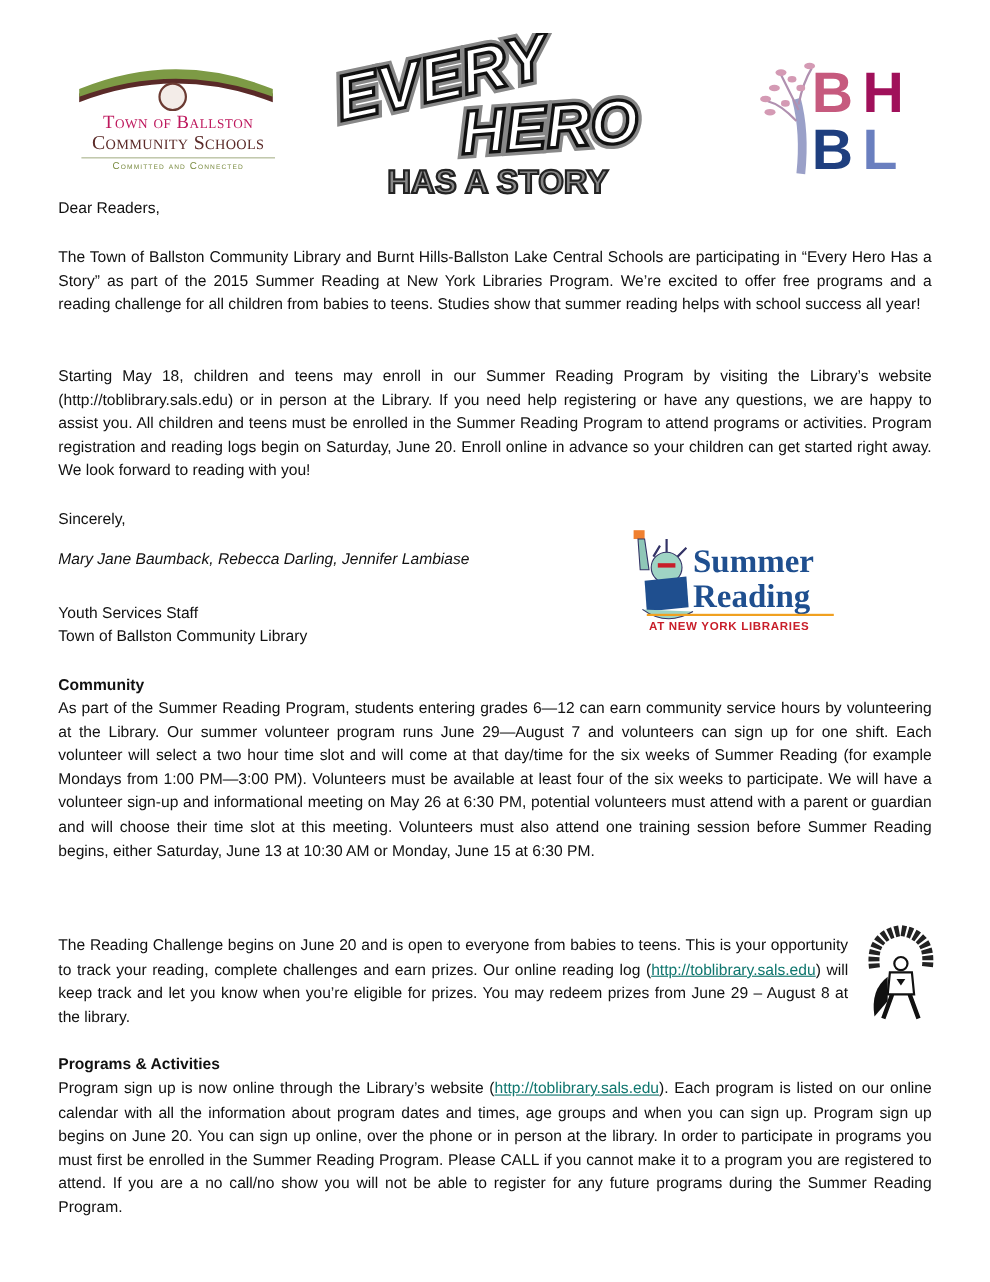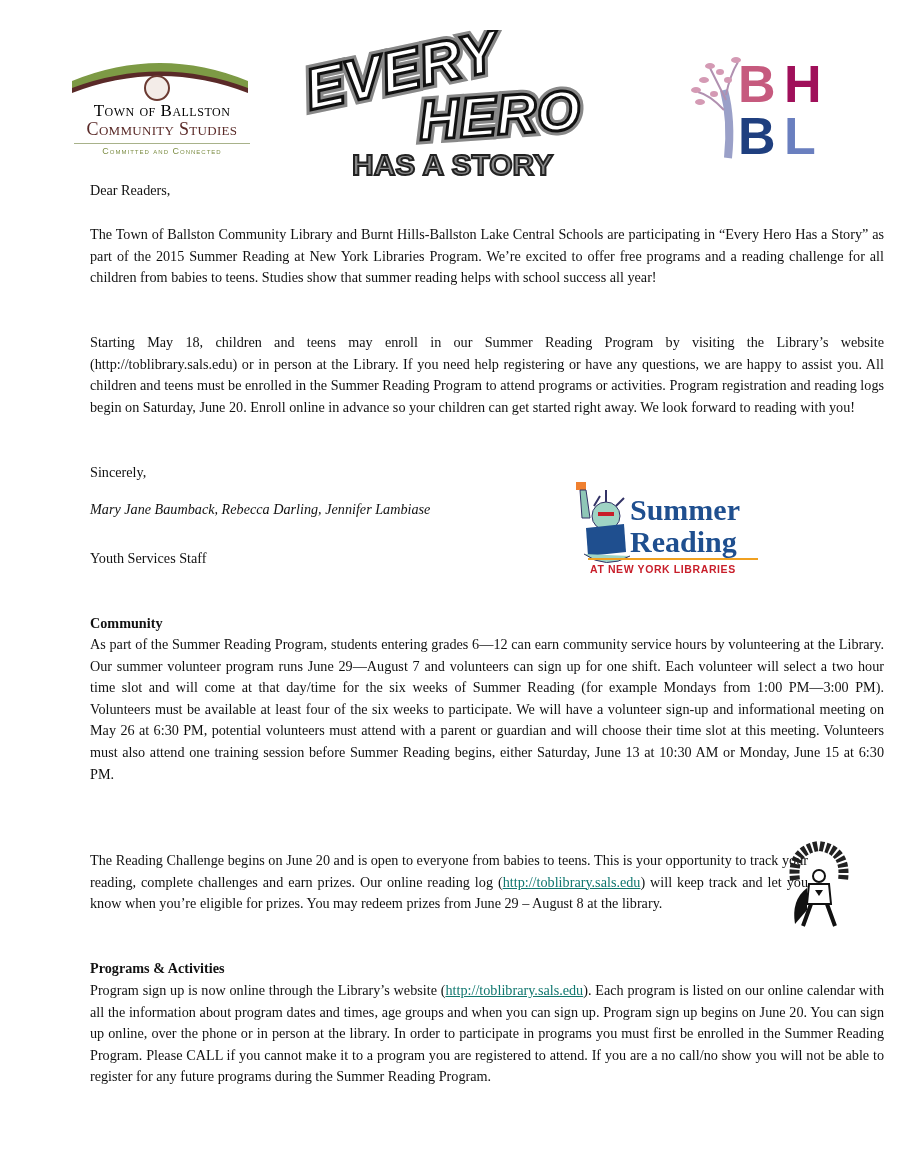--- a/index.html
+++ b/index.html
@@ -4,54 +4,54 @@
 <style>
   html, body { margin:0; padding:0; background:#ffffff; }
   body { width:900px; height:1165px; position:relative; overflow:hidden;
          font-family:"Liberation Sans", sans-serif; color:#111; }
   .page { position:absolute; left:0; top:0; width:900px; height:1165px; }
 
   
   .logo-tob { position:absolute; left:62px; top:55px; width:200px; height:105px; text-align:center; }
   .logo-tob .arc { position:absolute; left:8px; top:0; width:180px; height:40px; }
   .logo-tob .seal { position:absolute; left:82px; top:20px; width:22px; height:22px; border:2px solid #6b3a32; border-radius:50%; background:#f3ece8; }
-  .logo-tob .t1 { position:absolute; left:0; top:46px; width:200px; font-family:"Liberation Serif", serif; font-size:17px; color:#000000; letter-spacing:0.5px; font-variant:small-caps; }
+  .logo-tob .t1 { position:absolute; left:0; top:46px; width:200px; font-family:"Liberation Serif", serif; font-size:17px; color:#be185d; letter-spacing:0.5px; font-variant:small-caps; }
   .logo-tob .t2 { position:absolute; left:0; top:64px; width:200px; font-family:"Liberation Serif", serif; font-size:18px; color:#5a2a28; font-variant:small-caps; letter-spacing:0.3px; }
   .logo-tob .rule { position:absolute; left:12px; top:88px; width:176px; height:1px; background:#a8b28a; }
   .logo-tob .t3 { position:absolute; left:0; top:91px; width:200px; font-family:Liberation Sans, sans-serif; font-size:9px; color:#7d8e45; letter-spacing:1px; font-variant:small-caps; }
 
   .logo-hero { position:absolute; left:300px; top:30px; width:360px; height:150px; }
   .logo-hero svg { width:100%; height:100%; }
 
   .logo-bhbl { position:absolute; left:680px; top:50px; width:160px; height:110px; }
 
   
-  .txt { position:absolute; left:53px; width:794px; font-family:Liberation Serif, serif;
-         font-size:14.2px; line-height:21.6px; color:#111;margin-left:37px; }
+  .txt { position:absolute; left:53px; width:794px; font-family:Liberation Sans, sans-serif;
+         font-size:14.2px; line-height:21.6px; color:#111; }
   .just { text-align:justify; text-align-last:left; }
   .it { font-style:italic; }
   .hd { font-weight:bold; }
   a.lnk { color:#0f766e; text-decoration:underline; }
 
   .logo-summer { position:absolute; left:568px; top:478px; width:200px; height:100px; }
   .logo-hero-books { position:absolute; left:785px; top:840px; width:68px; height:90px; }
 </style>
 </head>
 <body>
 
 <div class="page">
 
   <div class="logo-tob">
     <svg class="arc" viewBox="0 0 180 40">
       <path d="M2 30 Q90 -6 178 30 L178 38 Q90 4 2 38 Z" fill="#5a2a28"></path>
       <path d="M2 26 Q90 -10 178 26 L178 33 Q90 0 2 33 Z" fill="#7d9a45"></path>
     </svg>
     <div class="seal"></div>
     <div class="t1">Town of Ballston</div>
-    <div class="t2">Community Studies</div>
+    <div class="t2">Community Schools</div>
     <div class="rule"></div>
     <div class="t3">Committed and Connected</div>
   </div>
 
   <div class="logo-hero">
     <svg viewBox="0 0 360 150">
       <g font-family="Liberation Sans, sans-serif" font-weight="bold" font-style="italic">
         <text x="10" y="80" font-size="58" fill="#fff" stroke="#888" stroke-width="9" transform="rotate(-12 10 80)">EVERY</text>
         <text x="10" y="80" font-size="58" fill="#fff" stroke="#111" stroke-width="3" transform="rotate(-12 10 80)">EVERY</text>
         <text x="120" y="110" font-size="56" fill="#fff" stroke="#888" stroke-width="9" transform="rotate(-4 120 110)">HERO</text>
@@ -85,20 +85,21 @@
       </g>
     </svg>
   </div>
 
   <div class="txt" style="top:180px;">Dear Readers,</div>
   <div class="txt just" style="top:224px;">The Town of Ballston Community Library and Burnt Hills-Ballston Lake Central Schools are participating in “Every Hero Has a Story” as part of the 2015 Summer Reading at New York Libraries Program. We’re excited to offer free programs and a reading challenge for all children from babies to teens. Studies show that summer reading helps with school success all year!</div>
   <div class="txt just" style="top:332px;">Starting May 18, children and teens may enroll in our Summer Reading Program by visiting the Library’s website (http://toblibrary.sals.edu) or in person at the Library. If you need help registering or have any questions, we are happy to assist you. All children and teens must be enrolled in the Summer Reading Program to attend programs or activities.  Program registration and reading logs begin on Saturday, June 20. Enroll online in advance so your children can get started right away.   We look forward to reading with you!</div>
   <div class="txt" style="top:462px;">Sincerely,</div>
   <div class="txt it" style="top:499px;">Mary Jane Baumback, Rebecca Darling, Jennifer Lambiase</div>
   <div class="txt" style="top:548px;">Youth Services Staff</div>
+  <div class="txt" style="top:569px;">Town of Ballston Community Library</div>
 
   <div class="logo-summer">
     <svg viewBox="0 0 200 100" width="200" height="100">
       <g>
         <rect x="8" y="4" width="10" height="8" fill="#f08030"></rect>
         <path d="M12 12 L14 40 L22 40 L18 12 Z" fill="#8fc7b7" stroke="#336" stroke-width="1"></path>
         <circle cx="38" cy="38" r="14" fill="#9fd4c4" stroke="#336" stroke-width="1"></circle>
         <path d="M26 28 L32 18 M38 24 L38 12 M48 28 L56 20" stroke="#336" stroke-width="2"></path>
         <rect x="30" y="34" width="16" height="4" fill="#c81e2a"></rect>
         <path d="M18 50 L56 46 L58 74 L20 78 Z" fill="#1f4f8f"></path>

